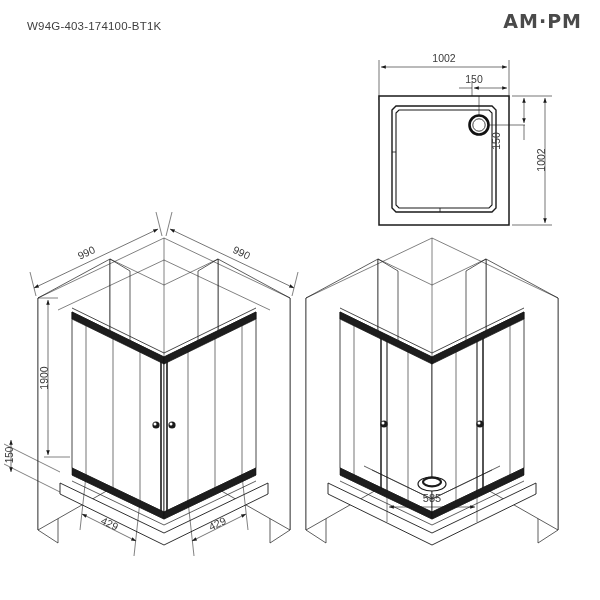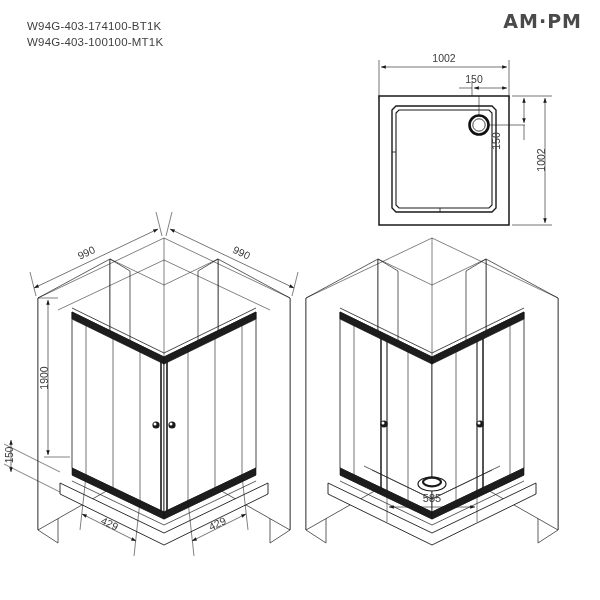--- a/index.html
+++ b/index.html
@@ -48,21 +48,20 @@
     fill: #3a3a3a;
   }
 </style>
 </head>
 <body>
 
 <div id="sheet">
 
   <div class="codes">
     <div>W94G-403-174100-BT1K</div>
-    <div>W94G-403-100100-MT1K</div>
   </div>
 
   <div class="logo">AM·PM</div>
 
   <svg width="600" height="600" viewBox="0 0 600 600">
     <defs>
       <marker id="ah" markerWidth="9" markerHeight="9" refX="8" refY="3" orient="auto">
         <path d="M0,0 L8,3 L0,6 z" fill="#1a1a1a"></path>
       </marker>
       <marker id="ahs" markerWidth="9" markerHeight="9" refX="0" refY="3" orient="auto">

